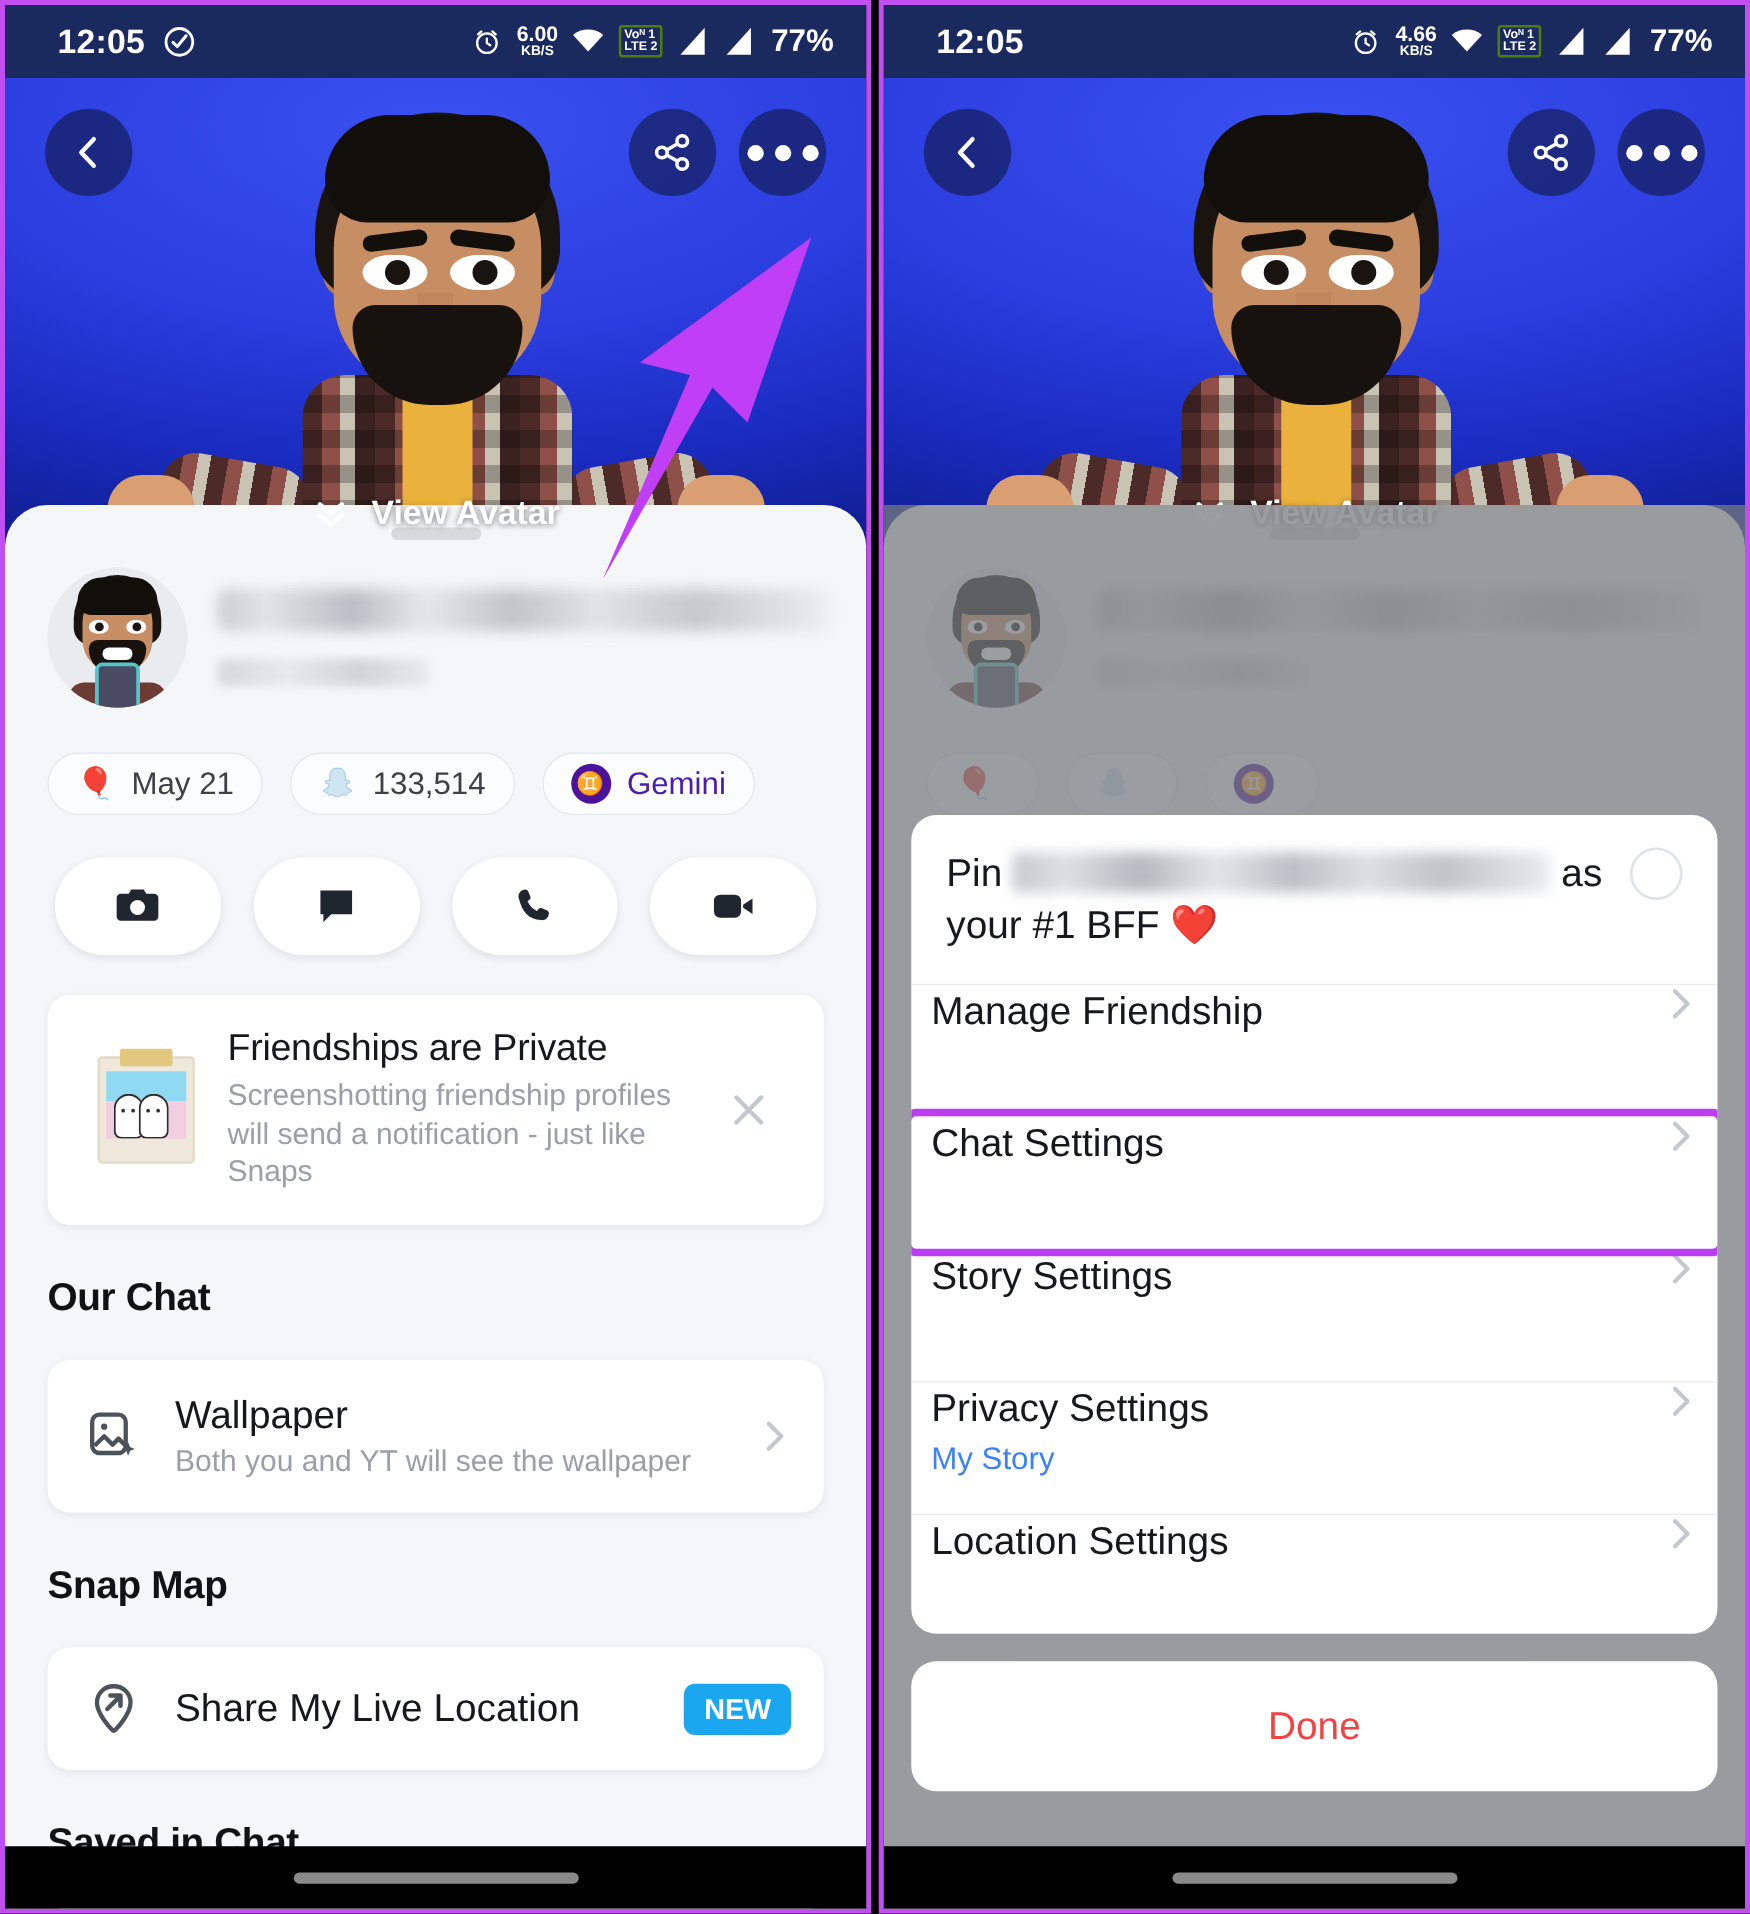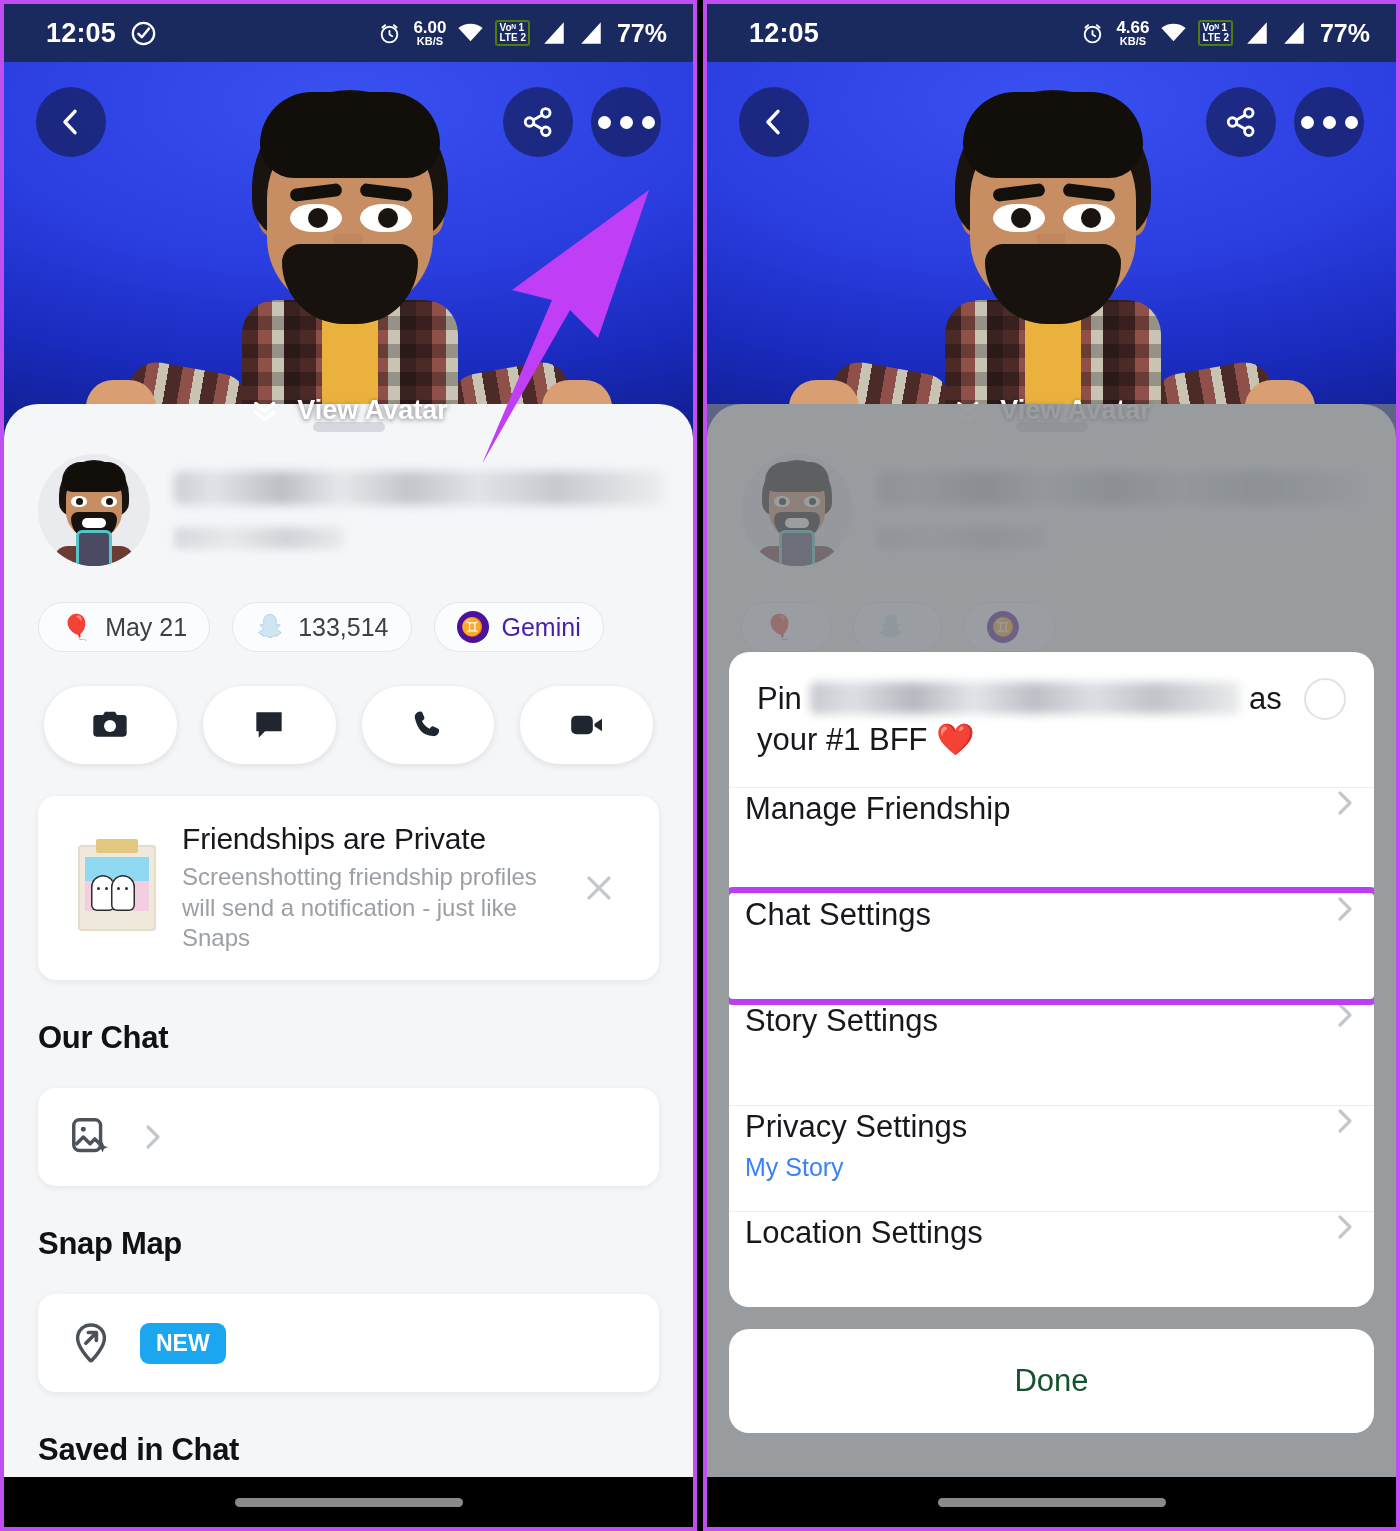--- a/index.html
+++ b/index.html
@@ -202,21 +202,21 @@
   .mi-sub { font-size:25px; color:#3b82f6; margin-top:4px; }
   .mi-chev { color:#c3c8cd; }
   .radio-o { width:42px;height:42px;border-radius:50%;border:2.5px solid #dfe2e6; flex:none;}
   .pin-item { padding: 26px 28px; align-items:flex-start; }
   .pin-line { font-size:31px; color:#16181c; line-height:1.32; }
   .blur-inline { display:inline-block; vertical-align:-5px; width:430px; height:32px; border-radius:5px;
     background: linear-gradient(90deg,#c6c9ce 0%,#dcdfe3 10%,#b5b9bf 24%,#e2e5e8 38%,#bcc0c6 52%,#dcdfe3 66%,#c0c4c9 80%,#e9ebed 100%);
     filter: blur(5px); }
   .done-card { background:#fff; border-radius:20px; margin-top:22px; min-height:104px;
                display:flex; align-items:center; justify-content:center; cursor:pointer; }
-  .done-label { font-size:31px; color:#14532d; }
+  .done-label { font-size:31px; color:#ef4444; }
   .hl { outline: 6px solid #bb3ef2; border-radius: 4px; position:relative; z-index:3; background:#fff;}
 </style>
 </head>
 <body>
 
 <div class="stage">
 
   <div class="phone">
    <div class="phone-inner">
 
@@ -418,33 +418,40 @@
 
       <div class="sec-title">Our Chat</div>
       <div class="card">
         <div class="row-card">
           <svg width="46" height="46" viewBox="0 0 24 24">
                 <rect x="3" y="3" width="14" height="16" rx="3" fill="none" stroke="#4c525a" stroke-width="1.8"></rect>
                 <circle cx="8" cy="8" r="1.3" fill="#4c525a"></circle>
                 <path d="M4 16l4-4 3.5 3.5L14 13l3 3" fill="none" stroke="#4c525a" stroke-width="1.8" stroke-linejoin="round"></path>
                 <path d="M18 14.5l.8 2 2 .8-2 .8-.8 2-.8-2-2-.8 2-.8z" fill="#4c525a"></path>
               </svg>
+          <div class="row-main">
+            <div class="row-title">Wallpaper</div>
+            <div class="row-sub">Both you and YT will see the wallpaper</div>
+          </div>
           <svg class="chev-r" width="26" height="30" viewBox="0 0 16 24">
                 <path d="M4 4l8 8-8 8" fill="none" stroke="currentColor" stroke-width="2.6" stroke-linecap="round" stroke-linejoin="round"></path>
               </svg>
         </div>
       </div>
 
       <div class="sec-title">Snap Map</div>
       <div class="card">
         <div class="row-card">
           <svg width="46" height="46" viewBox="0 0 24 24">
                 <path d="M12 2.6c4 0 7 3 7 6.8 0 4.6-5.3 10.4-6.5 11.6a.7.7 0 01-1 0C10.3 19.8 5 14 5 9.4 5 5.6 8 2.6 12 2.6z" fill="none" stroke="#4c525a" stroke-width="1.8"></path>
                 <path d="M9.3 12.1l5.2-5.2M10.6 6.5h4.2v4.2" fill="none" stroke="#4c525a" stroke-width="1.9" stroke-linecap="round" stroke-linejoin="round"></path>
               </svg>
+          <div class="row-main">
+            <div class="row-title">Share My Live Location</div>
+          </div>
           <span class="newbadge">NEW</span>
         </div>
       </div>
 
       <div class="sec-title">Saved in Chat</div>
       <div class="saved-stub"></div>
     </div>
 
     <div class="navbar">
       <span class="pill"></span>

